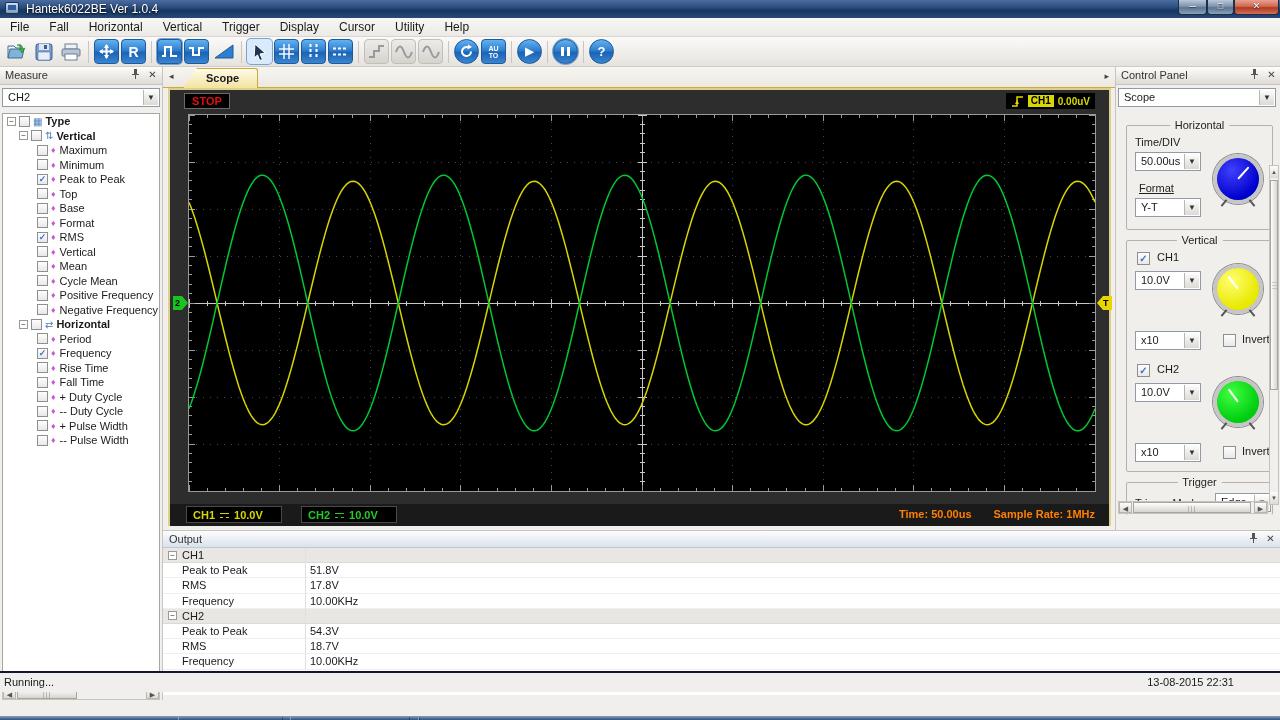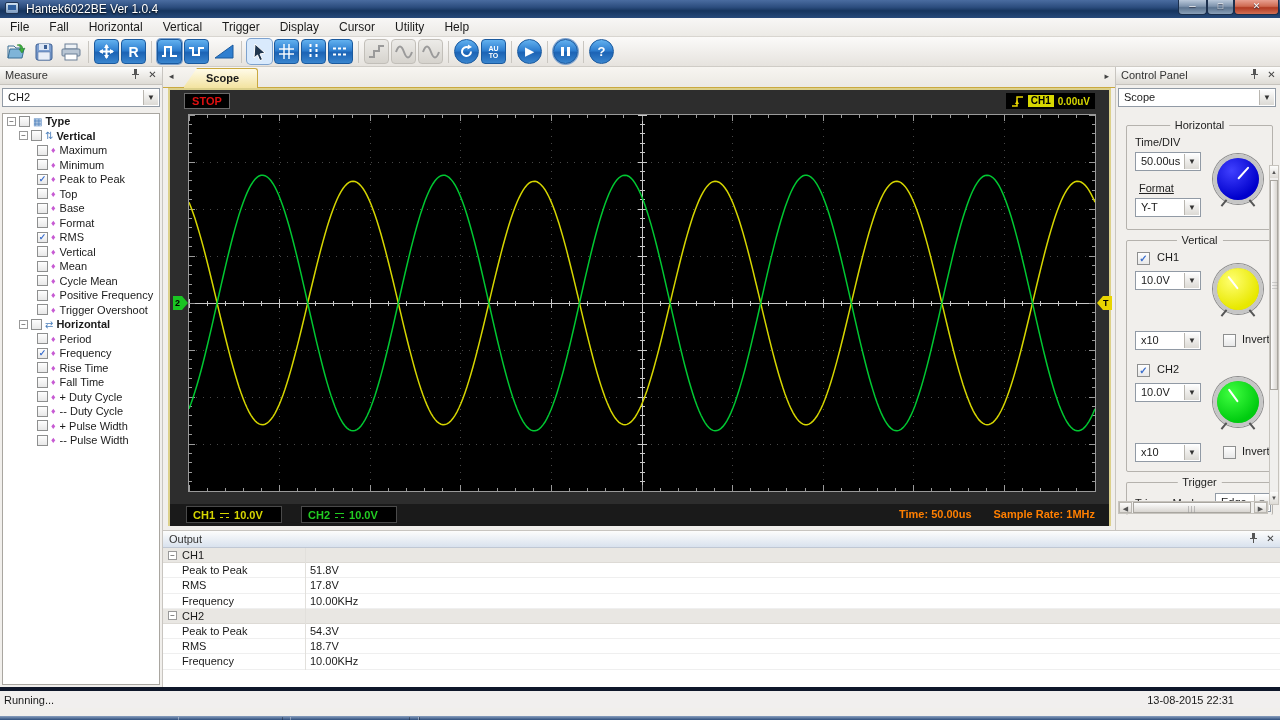--- a/index.html
+++ b/index.html
@@ -128,21 +128,21 @@
   #output-header { height:17px; background:linear-gradient(#fdfdfc,#d9e2ee); border-bottom:1px solid #c0c8d4; line-height:16px; padding-left:6px; position:relative; }
   .orow { position:relative; height:15.2px; display:flex; align-items:center; border-bottom:1px solid #efefef; background:#fff; }
   .orow.ghead { background:#e9e7e3; border-bottom:1px solid #dddad5; }
   .orow .exp { display:inline-block; width:9px; height:9px; border:1px solid #999; background:#fff; font-size:8px; line-height:7px; text-align:center; color:#333; margin:0 5px 0 5px; flex:none; }
   .orow .gname { font-size:11px; }
   .orow .olabel { margin-left:19px; width:123px; font-size:11px; }
   .orow .oval { font-size:11px; padding-left:5px; }
   #ovsep { position:absolute; left:142px; top:17px; width:1px; height:122px; background:#e2e0dc; }
 
   
-  #statusbar { left:0; top:687px; width:1280px; height:21px; background:#f1efee; border-top:4px solid #0f172a; }
+  #statusbar { left:0; top:671px; width:1280px; height:21px; background:#f1efee; border-top:2px solid #0f172a; }
   #status-left { position:absolute; left:4px; top:3px; font-size:11px; }
   #status-right { position:absolute; right:46px; top:3px; font-size:11px; }
   #taskbar { left:0; top:716px; width:1280px; height:4px; background:linear-gradient(#8aa0bf,#2f4f7d); }
   #taskbar i { position:absolute; top:1px; height:3px; border-left:1px solid rgba(255,255,255,.35); border-right:1px solid rgba(0,0,0,.3); }
 </style>
 </head>
 <body>
 
 <div id="titlebar" class="abs">
   <span class="appicon"></span>
@@ -376,21 +376,21 @@
               <span class="tlabel">Cycle Mean</span>
       </div>
       <div class="trow" style="padding-left:34px">
               <span class="cb"></span>
         <span class="dia">♦</span>
               <span class="tlabel">Positive Frequency</span>
       </div>
       <div class="trow" style="padding-left:34px">
               <span class="cb"></span>
         <span class="dia">♦</span>
-              <span class="tlabel">Trigger Overshoot</span>
+              <span class="tlabel">Negative Frequency</span>
       </div>
       <div class="trow" style="padding-left:16px">
             <span class="exp">−</span>
         <span class="cb"></span>
             <span class="gicon">⇄</span>
             <span class="tlabel" style="font-weight:bold">Horizontal</span>
       </div>
       <div class="trow" style="padding-left:34px">
               <span class="cb"></span>
         <span class="dia">♦</span>

